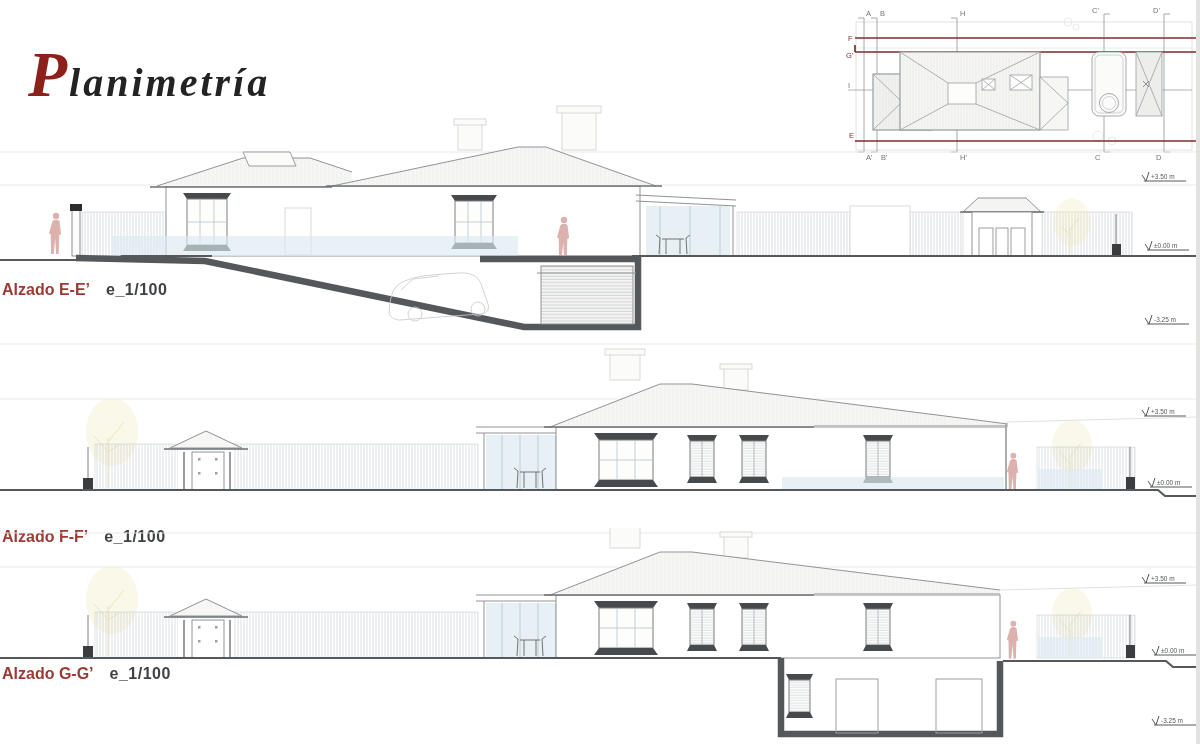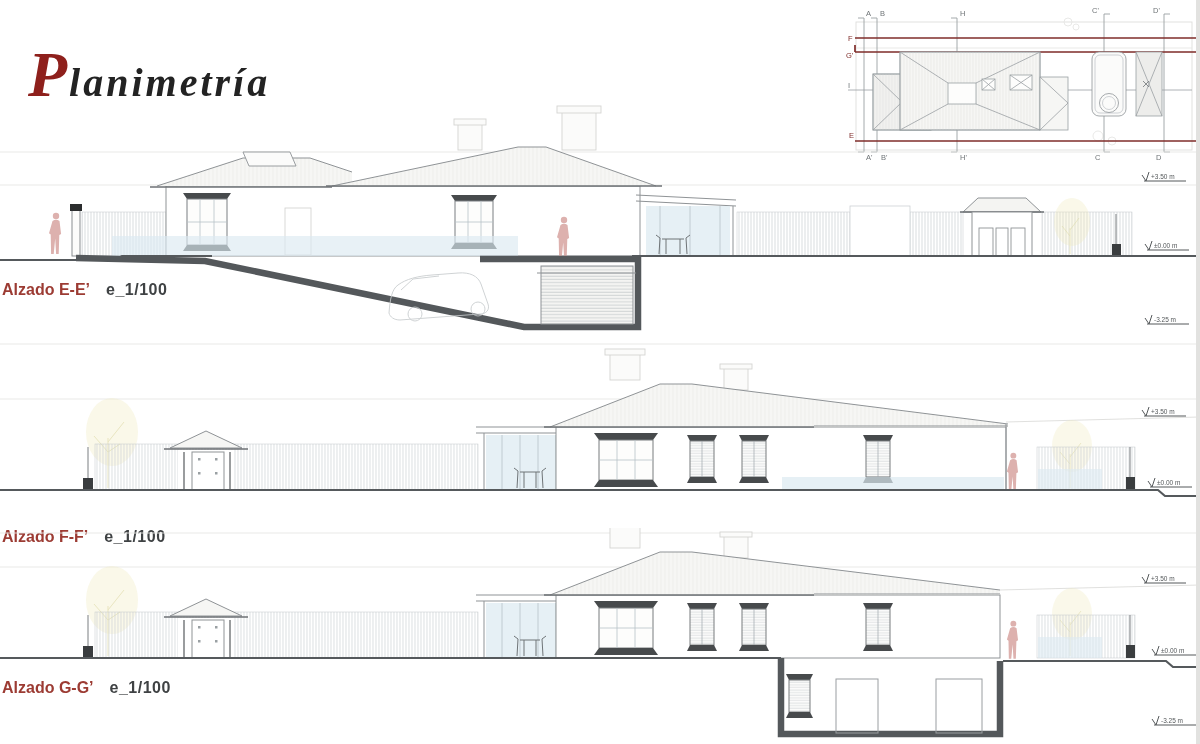--- a/index.html
+++ b/index.html
@@ -520,17 +520,17 @@
       <path d="M2,5 l4,6 3,-9" stroke="#54585a" fill="none" stroke-width="1"></path>
       <line x1="4" y1="11" x2="46" y2="11" stroke="#54585a" stroke-width="1"></line>
       <text class="lvl-text" x="11" y="9">±0.00 m</text>
     </g>
     <g transform="translate(1150,714)">
       <path d="M2,5 l4,6 3,-9" stroke="#54585a" fill="none" stroke-width="1"></path>
       <line x1="4" y1="11" x2="46" y2="11" stroke="#54585a" stroke-width="1"></line>
       <text class="lvl-text" x="11" y="9">-3.25 m</text>
     </g>
   </svg>
-  <div class="elv-label" style="top:679px">
+  <div class="elv-label" style="top:665px">
     <span class="nm">Alzado G-G’</span><span class="sc">e_1/100</span>
   </div>
 
 </div>
 
 </body></html>

